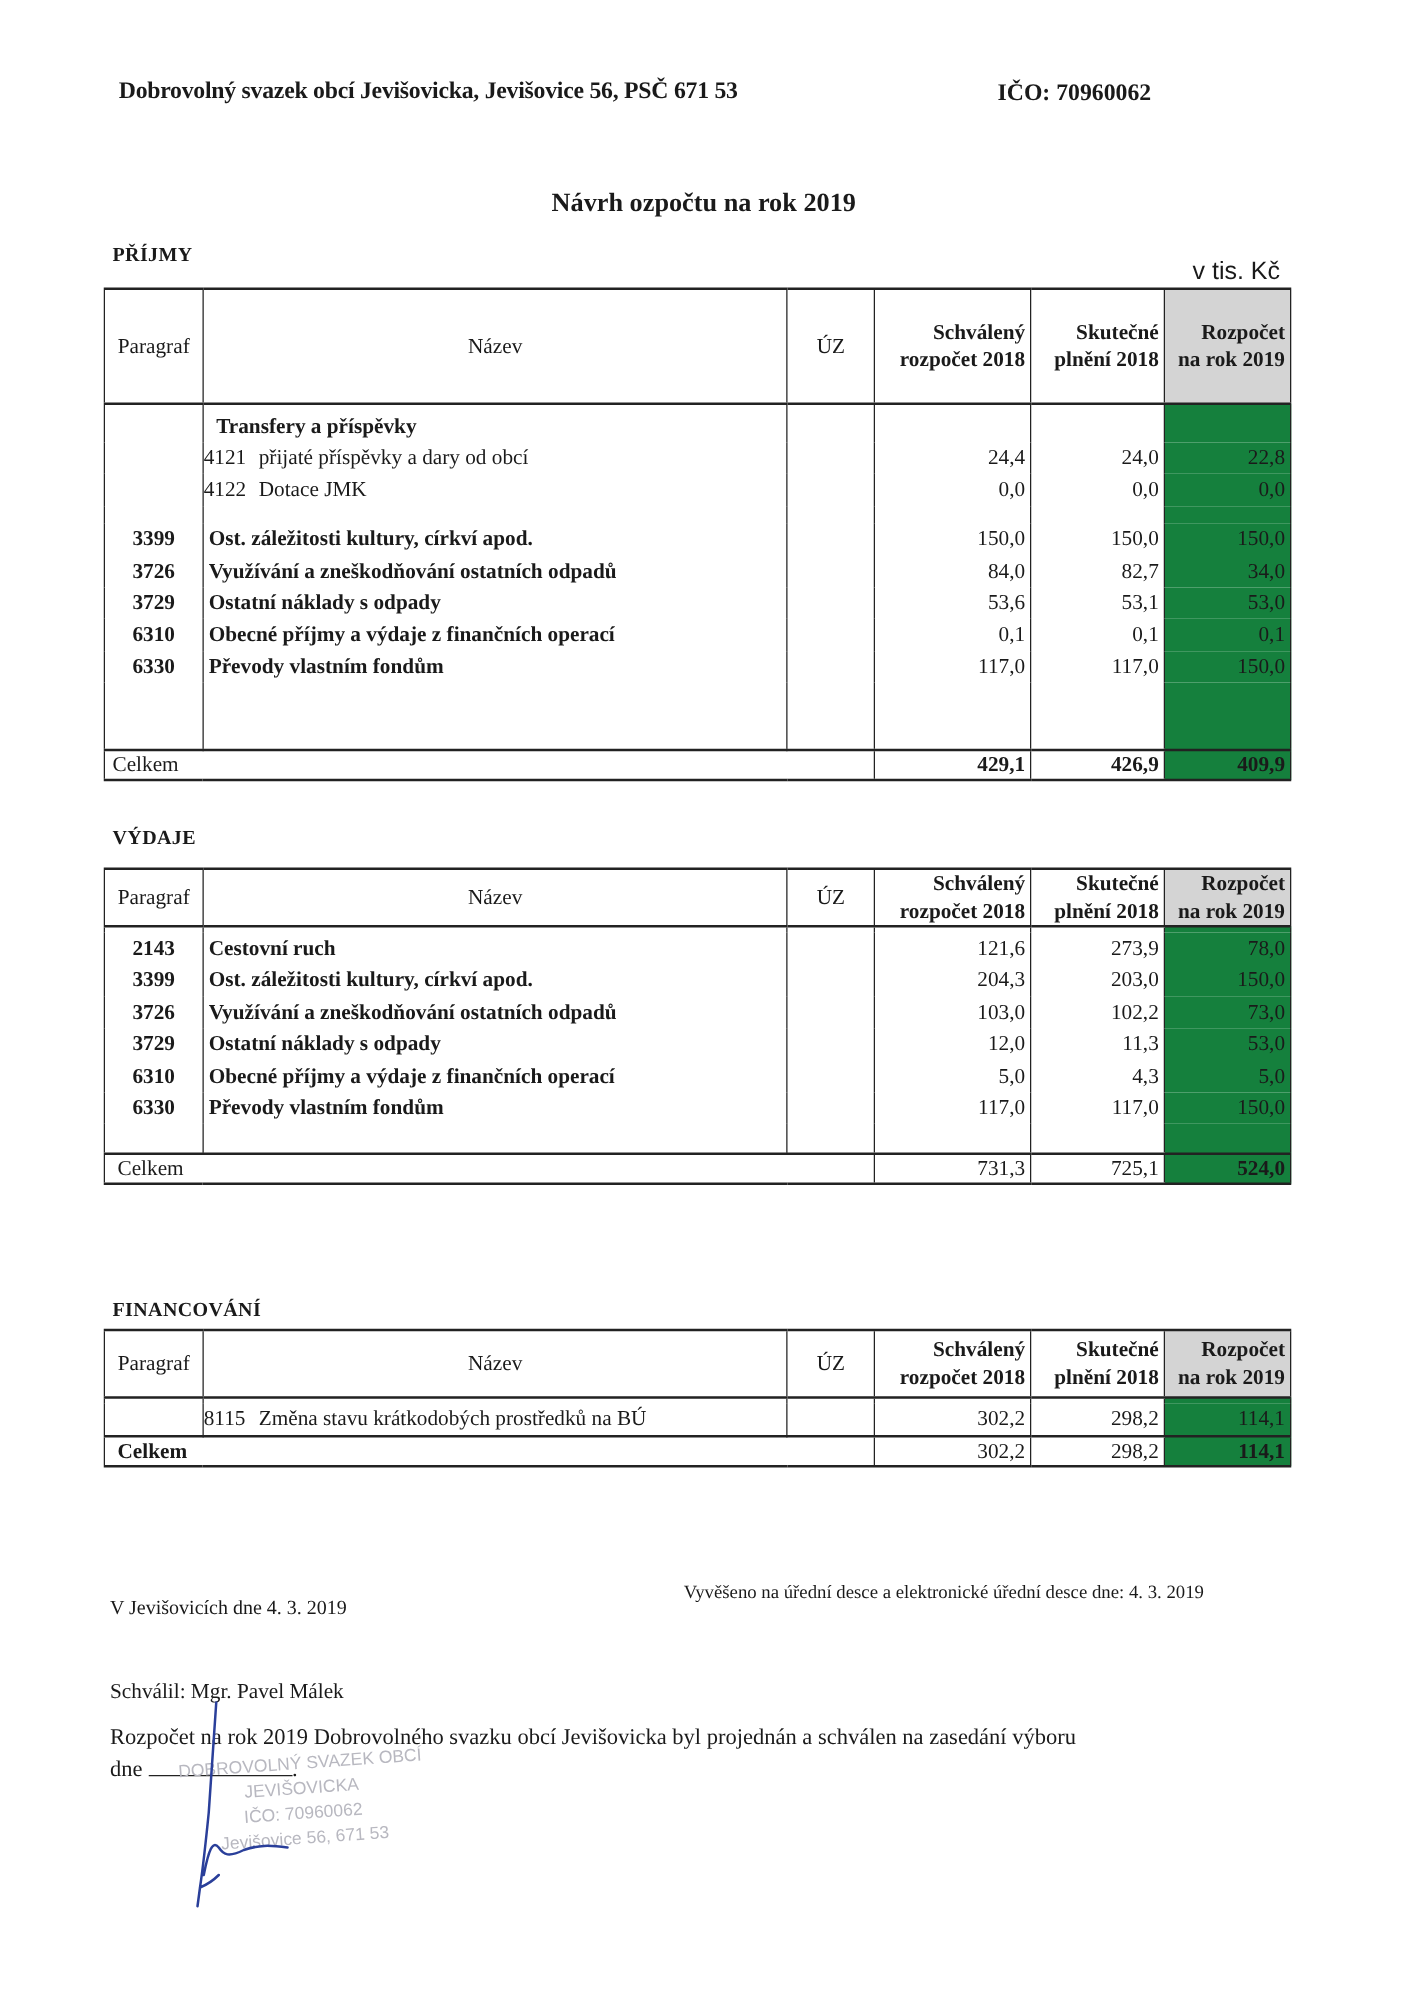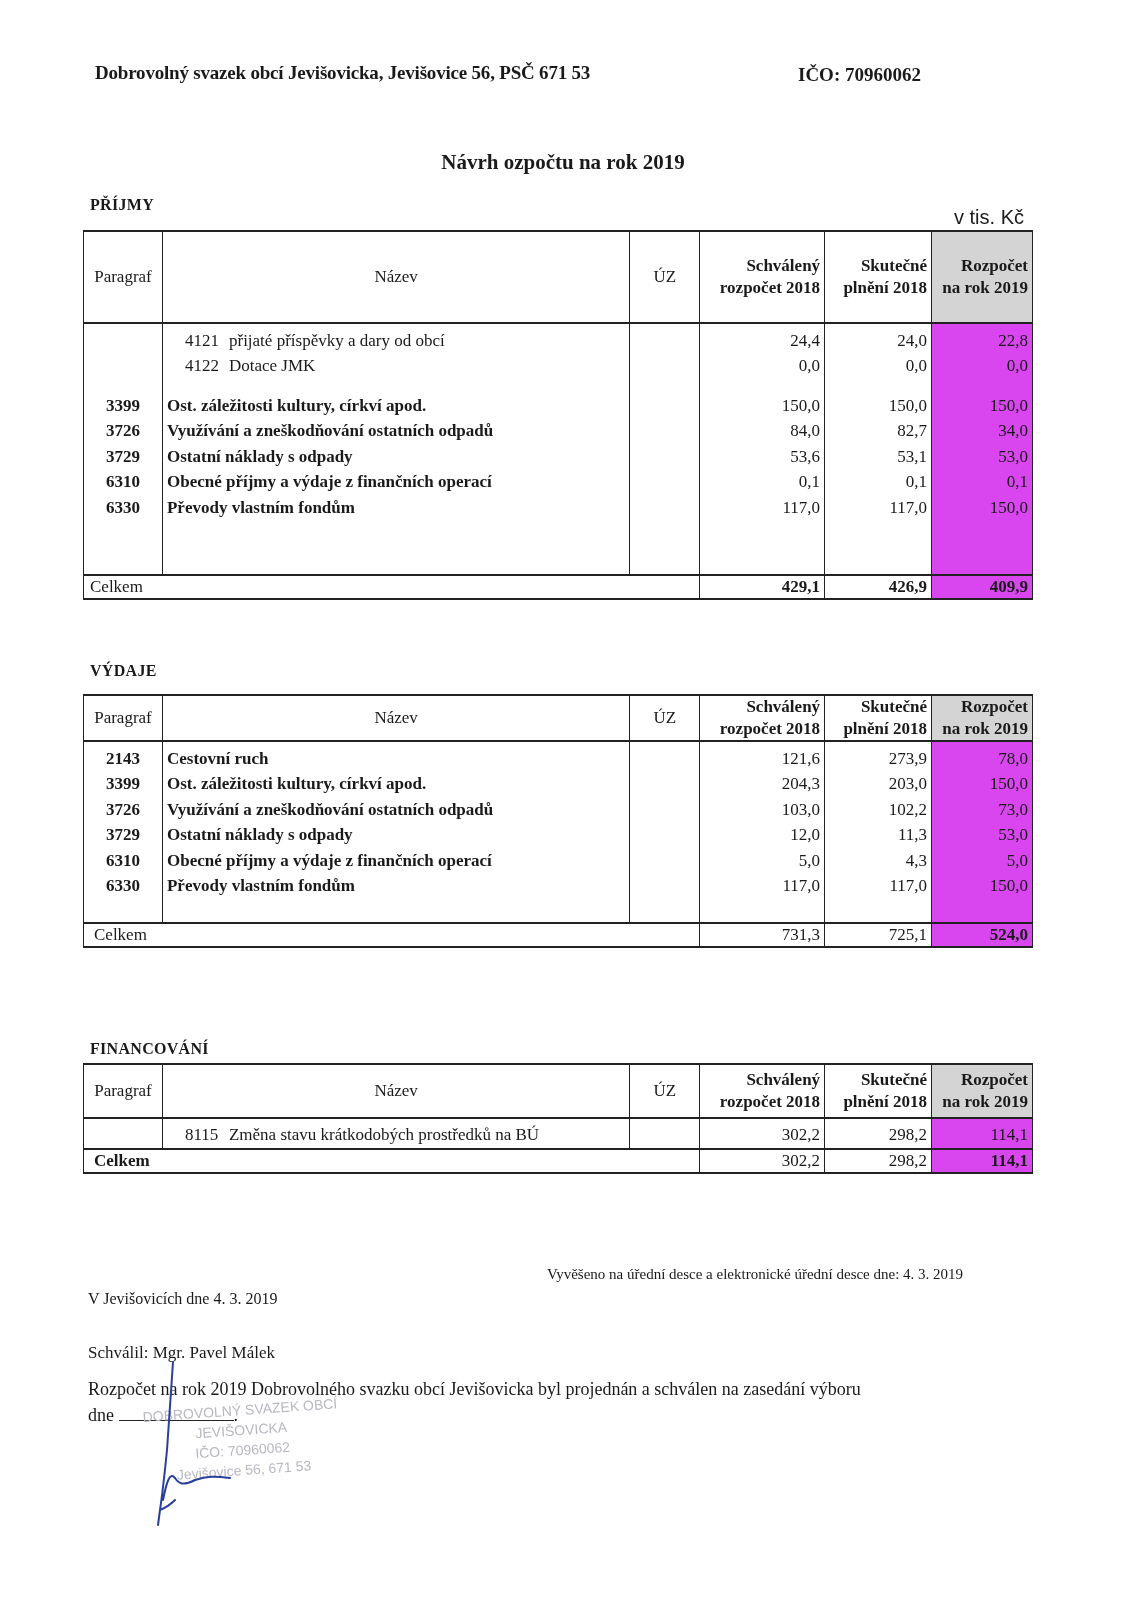--- a/index.html
+++ b/index.html
@@ -25,28 +25,28 @@
       border-collapse: collapse;
       font-size: 17px;
     }
     table.bt td, table.bt th { border-left: 1.5px solid #222; border-right: 1.5px solid #222; padding: 0 4px; vertical-align: middle; }
     table.bt th { font-weight: normal; border-top: 2px solid #222; }
     table.bt .c-par { width: 79px; text-align: center; }
     table.bt .c-name { width: 468px; text-align: left; }
     table.bt .c-uz { width: 70px; text-align: center; }
     table.bt .c-v1 { width: 125px; text-align: right; }
     table.bt .c-v2 { width: 107px; text-align: right; }
-    table.bt .c-v3 { width: 101px; text-align: right; background: #d946ef; }
+    table.bt .c-v3 { width: 101px; text-align: right; background: #15803d; }
     table.bt th.c-v1, table.bt th.c-v2, table.bt th.c-v3 { text-align: right; font-weight: bold; line-height: 22px; }
     table.bt th.c-v3 { background: #d4d4d4; }
     table.bt tr.head-sep td { height: 5px; border-top: 2.5px double #222; padding: 0; }
     table.bt tr.data td { height: 25.5px; }
     table.bt tr.data td.c-par { font-weight: bold; }
     table.bt tr.data td.c-name.bold { font-weight: bold; }
-    table.bt tr.data td.c-name.sub { padding-left: 22px; }
+    table.bt tr.data td.c-name.sub { padding-left: 0; }
     table.bt tr.data td.c-name.sub .code { display: inline-block; width: 44px; }
     table.bt tr.spacer td { height: 14px; }
     table.bt tr.total td { border-top: 2.5px double #222; border-bottom: 2px solid #222; height: 24px; }
     table.bt tr.total td.t-label { text-align: left; padding-left: 6px; }
     table.bt tr.total td.bold-val { font-weight: bold; }
 
     .foot { font-size: 16px; }
     .footer-text { font-family: "Liberation Serif", serif; }
     .approval { left: 88px; top: 1350px; font-size: 18px; line-height: 26px; width: 900px; }
     .dne-line { display: inline-block; width: 115px; border-bottom: 1.5px solid #222; height: 16px; vertical-align: baseline; }
@@ -90,20 +90,28 @@
   <tr class="head-sep">
         <td class="c-par"></td>
         <td class="c-name"></td>
         <td class="c-uz"></td>
         <td class="c-v1"></td>
         <td class="c-v2"></td>
         <td class="c-v3"></td>
       </tr>
   <tr class="data">
     <td class="c-par"></td>
+    <td class="c-name bold" style="padding-left:10px;">Transfery a příspěvky</td>
+    <td class="c-uz"></td>
+        <td class="c-v1"></td>
+        <td class="c-v2"></td>
+        <td class="c-v3"></td>
+  </tr>
+  <tr class="data">
+    <td class="c-par"></td>
     <td class="c-name sub"><span class="code">4121</span><span>přijaté  příspěvky a dary od obcí</span></td>
     <td class="c-uz"></td>
     <td class="c-v1">24,4</td>
     <td class="c-v2">24,0</td>
     <td class="c-v3">22,8</td>
   </tr>
   <tr class="data">
     <td class="c-par"></td>
     <td class="c-name sub"><span class="code">4122</span><span>Dotace JMK</span></td>
     <td class="c-uz"></td>
@@ -309,21 +317,21 @@
   </tr>
   <tr class="total">
     <td class="t-label" colspan="3" style="padding-left:10px; font-weight:bold;">Celkem</td>
     <td class="c-v1">302,2</td>
     <td class="c-v2">298,2</td>
     <td class="c-v3 bold-val">114,1</td>
   </tr>
 </tbody>
   </table>
 
-<div class="abs foot footer-text" style="left:88px; top:1278px;margin-top:12px;">V Jevišovicích dne 4. 3. 2019</div>
+<div class="abs foot footer-text" style="left:88px; top:1278px;">V Jevišovicích dne 4. 3. 2019</div>
 <div class="abs foot footer-text" style="left:547px; top:1266px; font-size:15px;">Vyvěšeno na úřední desce a elektronické úřední desce dne: 4. 3. 2019</div>
 <div class="abs foot footer-text" style="left:88px; top:1343px; font-size:17px;">Schválil: Mgr. Pavel Málek</div>
 
 <div class="abs approval" style="top:1376px;">
   <div>Rozpočet na rok 2019 Dobrovolného svazku obcí Jevišovicka byl projednán a schválen na zasedání výboru</div>
   <div><span>dne</span> <span class="dne-line"></span><span>.</span></div>
 </div>
 
 <div class="abs stamp" style="top:1400px;">
   <div>DOBROVOLNÝ SVAZEK OBCÍ</div>

